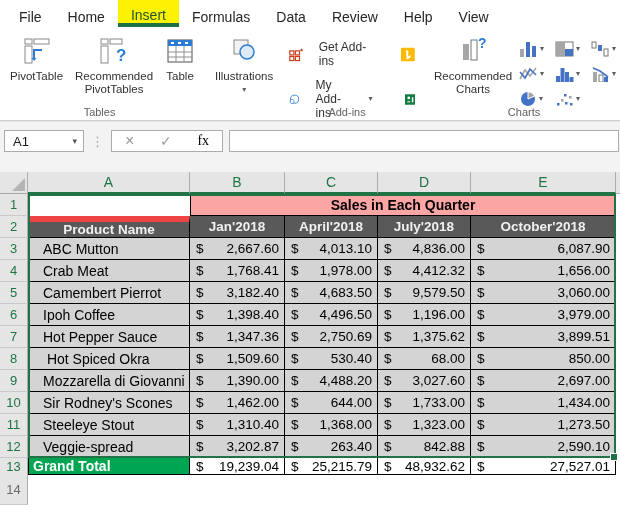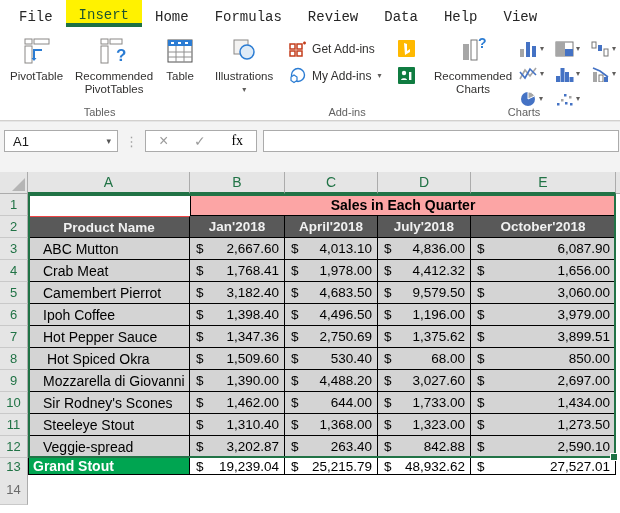--- a/index.html
+++ b/index.html
@@ -1,84 +1,84 @@
 <!DOCTYPE html>
 <html><head>
 <meta charset="utf-8">
 <style>
   * { margin:0; padding:0; box-sizing:border-box; }
   body { width:620px; height:513px; font-family:"Liberation Sans", sans-serif; background:#fff; overflow:hidden; }
   .app { width:620px; height:513px; display:flex; flex-direction:column; background:#fff; }
 
   
   .tabbar { height:27px; display:flex; align-items:stretch; padding-left:6px; background:#fff; font-size:14px; color:#262626; }
-  .tab { padding:4px 13px; line-height:26px; cursor:default;font-family:Liberation Mono, monospace; }
+  .tab { padding:4px 13px; line-height:26px; cursor:default; }
   .tab.active { background:#FFF200; color:#1F5430; border-bottom:4px solid #1E7145; line-height:23px; font-weight:500; }
 
   
   .ribbon { height:94px; display:flex; background:#fff; border-bottom:1px solid #D2D0CE; overflow:hidden; }
   .rgroup { position:relative; display:flex; align-items:flex-start; padding:3px 4px 18px 4px; }
   .glabel { position:absolute; bottom:2px; left:0; right:6px; text-align:center; font-size:11px; color:#616161; }
   .sep { width:1px; background:#E1DFDD; margin:4px 0; }
   .bigbtn { display:flex; flex-direction:column; align-items:center; justify-content:flex-start; gap:3px; padding:5px 6px 0 6px; font-size:11.5px; color:#323130; text-align:center; line-height:13px; }
   .bigbtn .ic { height:32px; display:flex; align-items:center; }
   .chev { font-size:8px; color:#605E5C; line-height:8px; }
   .addins-col { display:flex; flex-direction:column; gap:10px; padding:10px 4px 0 8px; width:138px; }
-  .arow { display:flex; align-items:center; gap:6px; font-size:12px; color:#323130; }
+  .arow { display:flex; align-items:center; gap:16px; font-size:12px; color:#323130; }
   .arow .spacer { flex:1; }
   .chartgrid { display:grid; grid-template-columns:repeat(3, 36px); grid-auto-rows:25px; padding-top:6px; }
   .ct { display:flex; align-items:center; gap:2px; }
 
   
   .fstrip { height:51px; background:#F3F3F3; display:flex; align-items:flex-start; padding:8px 1px 0 4px; border-top:1px solid #E5E5E5; }
-  .namebox { width:114px; height:22px; background:#fff; border:1px solid #ABABAB; display:flex; align-items:center; padding-left:8px; font-size:13px; color:#1a1a1a; }
+  .namebox { width:80px; height:22px; background:#fff; border:1px solid #ABABAB; display:flex; align-items:center; padding-left:8px; font-size:13px; color:#1a1a1a; }
   .namebox .dd { margin-left:auto; padding-right:6px; color:#555; font-size:9px; }
   .dots { color:#A0A0A0; margin:4px 7px 0 7px; font-size:13px; letter-spacing:0; }
   .fbtns { width:112px; height:22px; background:#fff; border:1px solid #ABABAB; display:flex; align-items:center; justify-content:space-around; color:#9B9B9B; font-size:14px; }
   .fx { font-family:"Liberation Serif", serif; color:#000000; font-size:14px; }
   .finput { flex:1; height:22px; background:#fff; border:1px solid #ABABAB; margin-left:6px; font-size:13px; padding:0 4px; outline:none; }
 
   
   .sheet { position:relative; flex:1; background:#fff; overflow:hidden; }
   .grow { display:grid; grid-template-columns:28px 162px 95px 93px 93px 145px 1fr; height:22px; }
   .colhdr .hc { background:#E5E5E5; color:#217346; font-size:14px; display:flex; align-items:center; justify-content:center; border-right:1px solid #ACACAC; border-bottom:2px solid #217346; }
   .colhdr .corner { position:relative; background:#E5E5E5; border-right:1px solid #ACACAC; border-bottom:1px solid #ACACAC; }
   .colhdr .corner .tri { position:absolute; right:2px; bottom:2px; width:0; height:0; border-left:13px solid transparent; border-bottom:13px solid #B5B5B5; }
   .colhdr .hfill { background:#E5E5E5; border-bottom:1px solid #ACACAC; }
   .gut { background:#E5E5E5; color:#217346; font-size:13px; display:flex; align-items:center; justify-content:center; border-right:1px solid #ACACAC; border-bottom:1px solid #C9C9C9; }
   .gut.dim { color:#6B6B6B; }
   .c { background:#D4D4D4; border-right:1px solid #000; border-bottom:1px solid #000; display:flex; align-items:center; font-size:13.5px; color:#000; }
   .c.name { padding-left:14px; border-left:1px solid #000; white-space:pre; font-size:14px; }
   .a1 { background:#fff; border:none; }
   .titlecell { grid-column:3 / span 4; background:#fca5a5; border:1px solid #000; display:flex; align-items:center; justify-content:center; font-weight:bold; font-size:14px; color:#000; }
   .h2 { background:#595959; color:#F0F0F0; font-weight:bold; justify-content:center; font-size:13.5px; }
-  .h2.first { border-left:1px solid #000; border-top:1px solid #ef4444;text-align:center; }
+  .h2.first { border-left:1px solid #000; border-top:6px solid #ef4444;text-align:center; }
   .money { justify-content:space-between; padding:0 5px 0 6px; }
   .gtrow { height:16px; }
   .gtlabel { background:#00A551; color:#fff; font-weight:bold; padding-left:4px; border-left:1px solid #000; border-right:1px solid #000; border-bottom:1px solid #000; font-size:14px; display:flex; align-items:center; }
   .gtmoney { background:#fff; border-right:1px solid #000; border-bottom:1px solid #000; }
   .emptyrow { height:31px; }
   .emptyrow .gut { border-bottom:1px solid #C9C9C9; }
   .selbox { position:absolute; left:28px; top:22px; width:588px; height:264px; border:2px solid #217346; pointer-events:none; }
   .handle { position:absolute; left:610px; top:281px; width:8px; height:8px; background:#1E7145; border:1px solid #fff; }
 
   svg { display:block; }
 </style>
 </head>
 <body>
 
 <div class="app">
 
   <div class="tabbar">
     <div class="tab">File</div>
+    <div class="tab">Home</div>
     <div class="tab active">Insert</div>
-    <div class="tab">Home</div>
     <div class="tab">Formulas</div>
+    <div class="tab">Data</div>
     <div class="tab">Review</div>
-    <div class="tab">Data</div>
     <div class="tab">Help</div>
     <div class="tab">View</div>
   </div>
 
   <div class="ribbon">
     <div class="rgroup" style="width:210px">
       <div class="bigbtn">
         <span class="ic">
           <svg width="30" height="30" viewBox="0 0 30 30">
               <rect x="3" y="3" width="7" height="5" fill="none" stroke="#8A8886"></rect>
@@ -517,21 +517,21 @@
           <div class="c money">
             <span>$</span>
             <span>2,590.10</span>
           </div>
           <div></div>
         </div>
       </div>
 
     <div class="grow gtrow">
       <div class="gut">13</div>
-      <div class="gtlabel">Grand Stout</div>
+      <div class="gtlabel">Grand Total</div>
       <div class="c money gtmoney">
           <span>$</span>
           <span>19,239.04</span>
         </div>
       <div class="c money gtmoney">
           <span>$</span>
           <span>25,215.79</span>
         </div>
       <div class="c money gtmoney">
           <span>$</span>

